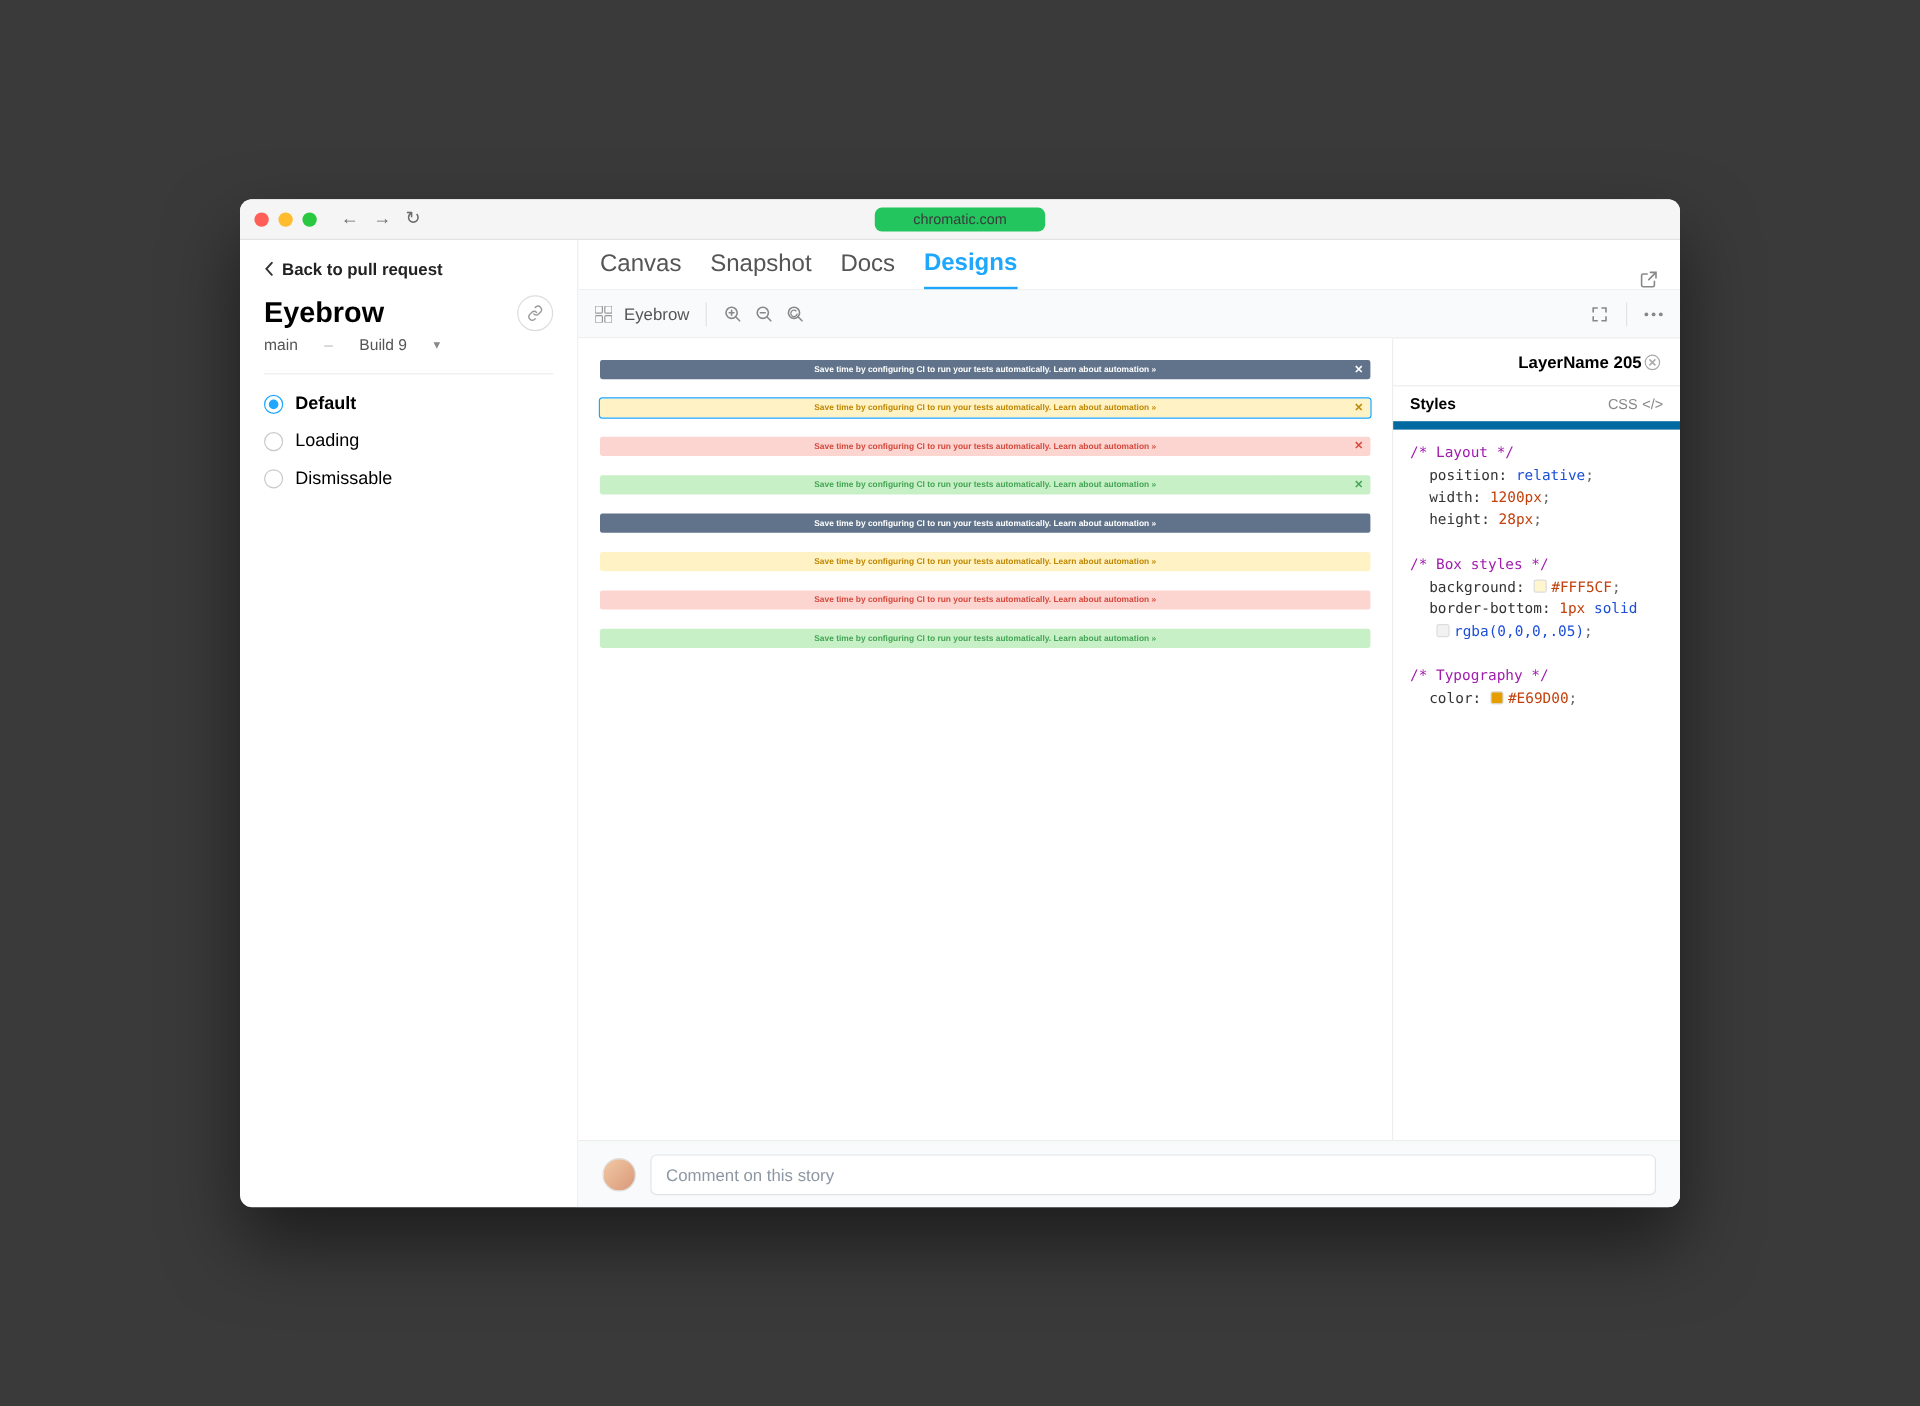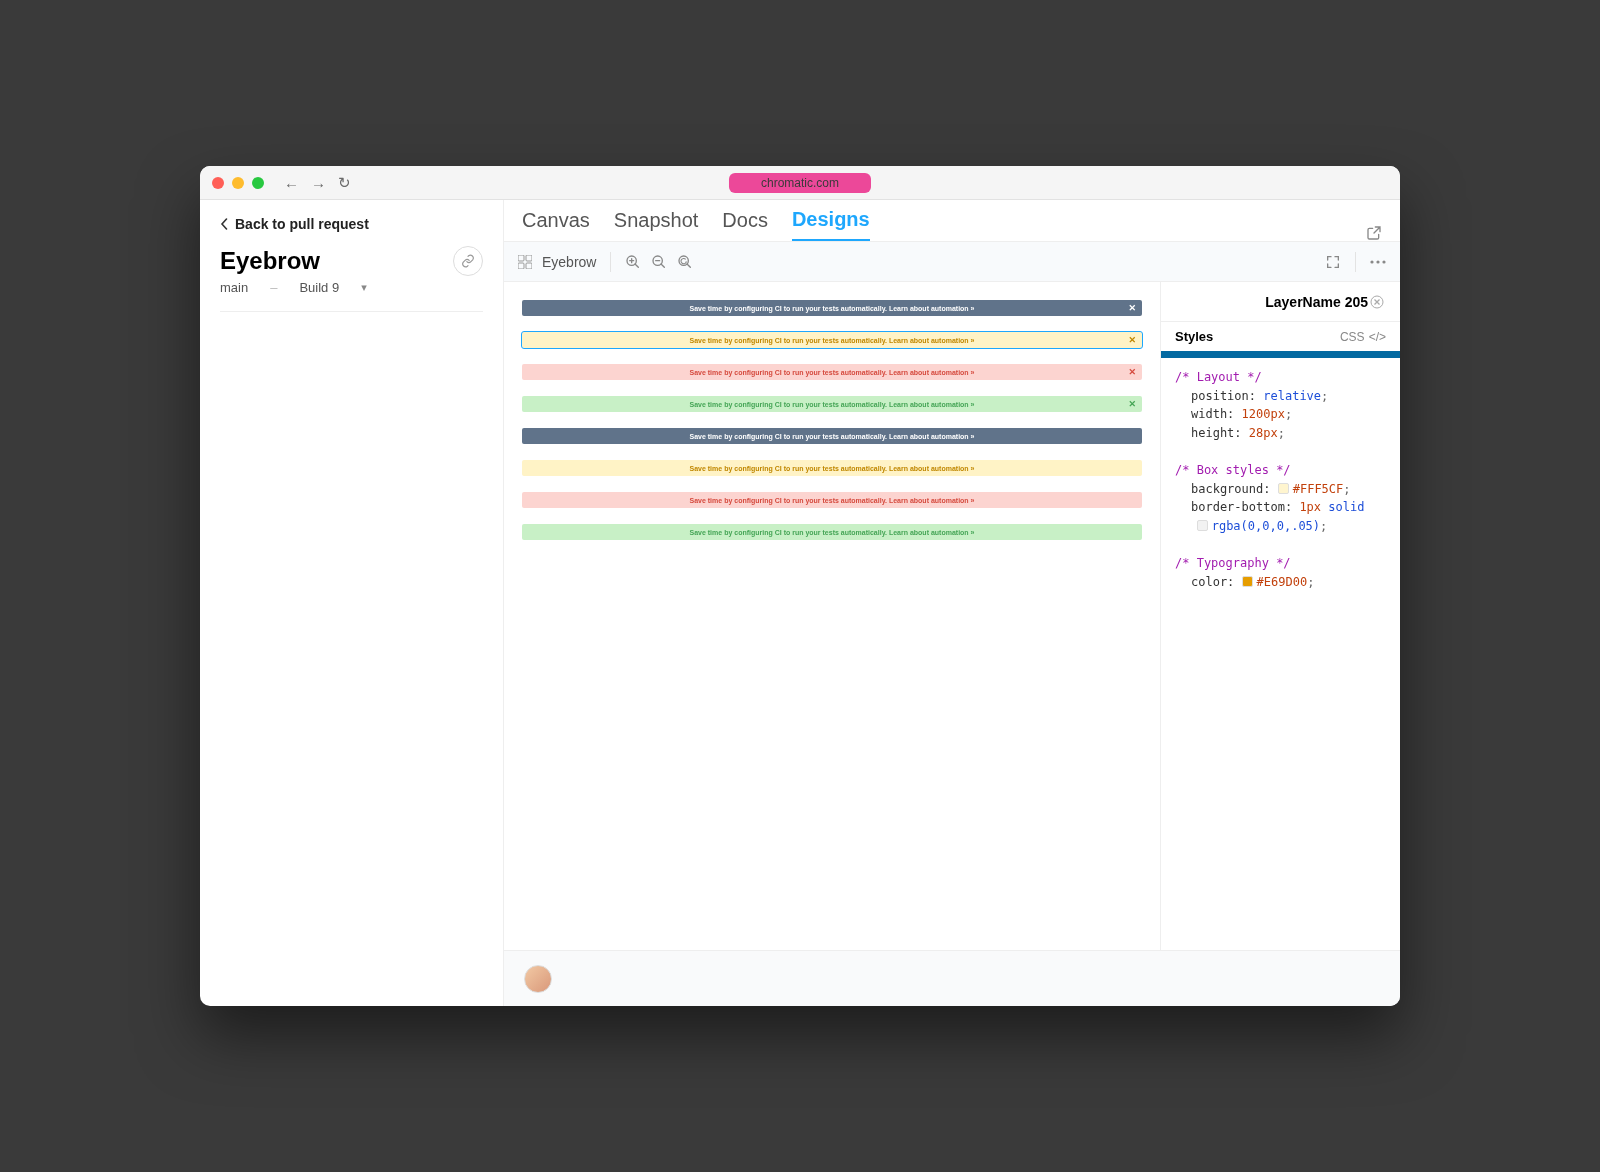--- a/index.html
+++ b/index.html
@@ -35,30 +35,30 @@
   .tl { width: 12px; height: 12px; border-radius: 50%; }
   .tl.red { background: #ff5f57; }
   .tl.yellow { background: #febc2e; }
   .tl.green { background: #28c840; }
   .nav-arrows { display: flex; gap: 12px; margin-left: 20px; color: #6b6b6b; }
   .nav-arrows span { cursor: pointer; font-size: 15px; line-height: 1; }
   .urlpill {
     position: absolute;
     left: 50%;
     transform: translateX(-50%);
-    background: #ec4899;
+    background: #22c55e;
     border-radius: 6px;
     padding: 3px 32px;
     font-size: 12px;
     color: #3a3a3a;
   }
   
   .body { flex: 1; display: flex; min-height: 0; }
   .sidebar {
-    width: 304px;
+    width: 282px;
     border-right: 1px solid #eee;
     padding: 16px 20px;
     display: flex;
     flex-direction: column;
   }
   .back-link {
     display: flex;
     align-items: center;
     gap: 6px;
     color: #222;
@@ -280,20 +280,34 @@
             </svg>
         </div>
       </div>
       <div class="breadcrumb">
         <span>main</span>
         <span class="sep">–</span>
         <span>Build 9</span>
         <span class="chev">▾</span>
       </div>
       <hr>
+      <div class="variants" id="variants">
+          <div class="variant active">
+            <span class="radio checked"></span>
+            <span>Default</span>
+          </div>
+          <div class="variant">
+            <span class="radio"></span>
+            <span>Loading</span>
+          </div>
+          <div class="variant">
+            <span class="radio"></span>
+            <span>Dismissable</span>
+          </div>
+        </div>
     </div>
 
     <div class="main">
       <div class="tabs" id="tabs">
 
         <span class="tab">Canvas</span>
           <span class="tab">Snapshot</span>
           <span class="tab">Docs</span>
           <span class="tab active">Designs</span>
           <div class="spacer"></div>
@@ -409,16 +423,17 @@
 <span class="prop">border-bottom:</span> <span class="num">1px</span> <span class="kw">solid</span>
    <span class="swatch" id="sw-bd" style="background: rgb(242, 242, 242);"></span><span class="kw">rgba(0,0,0,.05)</span><span class="punc">;</span>
 
 <span class="comment">/* Typography */</span>
 <span class="prop">color:</span> <span class="swatch" id="sw-col" style="background: rgb(230, 157, 0);"></span><span class="num">#E69D00</span><span class="punc">;</span></div>
         </div>
       </div>
 
       <div class="footer">
         <div class="avatar"></div>
+        <input class="comment-input" placeholder="Comment on this story" style="">
       </div>
     </div>
   </div>
 </div>
 
 </body></html>

